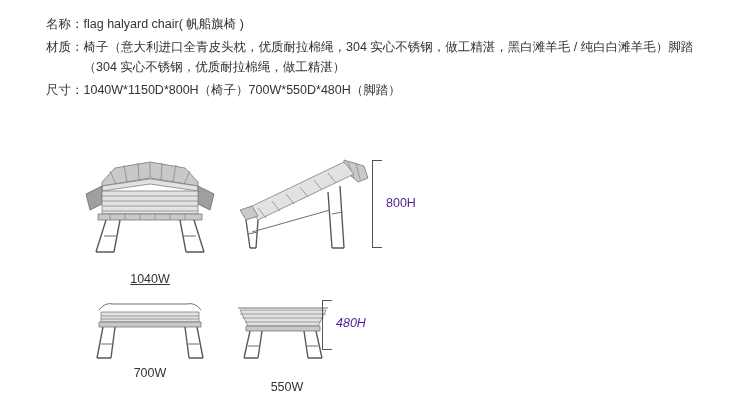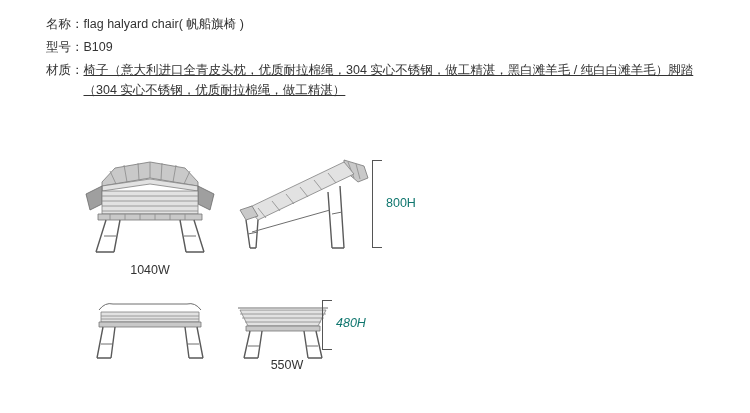--- a/index.html
+++ b/index.html
@@ -37,21 +37,20 @@
   }
   .spec-label {
     white-space: nowrap;
     flex: 0 0 auto;
   }
   .spec-value {
     flex: 1 1 auto;
   }
   .spec-row.material .spec-value {
     width: 600px;
-    text-decoration: underline;
   }
 
   
   .diagrams {
     position: absolute;
     left: 0;
     top: 148px;
     width: 750px;
     height: 260px;
   }
@@ -64,21 +63,21 @@
     position: absolute;
     text-align: center;
     font-size: 12.5px;
     color: #333333;
     width: 140px;
   }
 
   .dim-label {
     position: absolute;
     font-size: 12.5px;
-    color: #0f766e;
+    color: #4c1d95;
   }
 
   .dim-bracket {
     position: absolute;
     border-left: 1px solid #555;
   }
   .dim-bracket::before,
   .dim-bracket::after {
     content: "";
     position: absolute;
@@ -103,30 +102,30 @@
 <div class="page">
 
   <div class="spec-block">
 
     <div class="spec-row">
       <span class="spec-label">名称：</span>
       <span class="spec-value">flag halyard chair( 帆船旗椅 )</span>
     </div>
 
 
-    <div class="spec-row">
-      <span class="spec-label">型号：</span>
-      <span class="spec-value">B109</span>
-    </div>
 
     <div class="spec-row material">
       <span class="spec-label">材质：</span>
       <span class="spec-value">椅子（意大利进口全青皮头枕，优质耐拉棉绳，304 实心不锈钢，做工精湛，黑白滩羊毛 / 纯白白滩羊毛）脚踏（304 实心不锈钢，优质耐拉棉绳，做工精湛）</span>
     </div>
 
+    <div class="spec-row">
+      <span class="spec-label">尺寸：</span>
+      <span class="spec-value">1040W*1150D*800H（椅子）700W*550D*480H（脚踏）</span>
+    </div>
 
   </div>
 
   <div class="diagrams">
 
     <div class="fig" style="left:80px; top:4px;">
       <svg width="140" height="104" viewBox="0 0 140 104">
 
         <path class="fl" d="M22 30 L35 16 L70 10 L105 16 L118 30 L118 34 L70 26 L22 34 Z"></path>
         <path class="ln-d" d="M30 19 L36 32 M44 13 L47 30 M58 11 L59 28 M70 10 L70 26 M82 11 L81 28 M96 13 L93 30 M110 19 L104 32"></path>
@@ -140,21 +139,21 @@
         <path class="fl-l" d="M22 39 L118 39 L118 62 L22 62 Z"></path>
         <path class="ln-d" d="M22 44 L118 44 M22 49 L118 49 M22 54 L118 54 M22 59 L118 59"></path>
 
         <path class="fl" d="M18 62 L122 62 L122 68 L18 68 Z"></path>
         <path class="ln-d" d="M30 62 L30 68 M45 62 L45 68 M60 62 L60 68 M75 62 L75 68 M90 62 L90 68 M105 62 L105 68"></path>
 
         <path class="ln-th" d="M26 68 L16 100 M114 68 L124 100 M40 68 L34 100 M100 68 L106 100"></path>
         <path class="ln-th" d="M16 100 L34 100 M106 100 L124 100"></path>
         <path class="ln" d="M24 84 L36 84 M104 84 L116 84"></path>
       </svg>
-      <div class="fig-caption" style="left:0; top:111px;">1040W</div>
+      <div class="fig-caption" style="left:0; top:120px;text-decoration:underline;">1040W</div>
     </div>
 
     <div class="fig" style="left:232px; top:4px;">
       <svg width="140" height="104" viewBox="0 0 140 104">
 
         <path class="fl" d="M112 8 L132 14 L136 26 L126 30 L112 18 Z"></path>
         <path class="ln-d" d="M116 10 L122 26 M124 12 L128 27"></path>
 
         <path class="fl-l" d="M16 56 L112 10 L122 22 L26 68 Z"></path>
         <path class="ln-d" d="M26 56 L34 66 M40 49 L48 59 M54 42 L62 52 M68 35 L76 45 M82 28 L90 38 M96 21 L104 31"></path>
@@ -174,32 +173,33 @@
     <div class="fig" style="left:85px; top:148px;">
       <svg width="130" height="66" viewBox="0 0 130 66">
         <path class="ln" d="M14 14 Q20 6 28 8 L102 8 Q110 6 116 14"></path>
         <path class="fl-l" d="M16 16 L114 16 L114 26 L16 26 Z"></path>
         <path class="ln-d" d="M16 20 L114 20 M16 23 L114 23"></path>
         <path class="fl" d="M14 26 L116 26 L116 31 L14 31 Z"></path>
         <path class="ln-th" d="M18 31 L12 62 M112 31 L118 62 M30 31 L26 62 M100 31 L104 62"></path>
         <path class="ln-th" d="M12 62 L26 62 M104 62 L118 62"></path>
         <path class="ln" d="M16 48 L28 48 M102 48 L114 48"></path>
       </svg>
+      <div class="fig-caption" style="left:-5px; top:70px;">700W</div>
     </div>
 
     <div class="fig" style="left:232px; top:148px;">
       <svg width="110" height="66" viewBox="0 0 110 66">
         <path class="ln" d="M6 12 L96 12"></path>
         <path class="fl-l" d="M8 14 L94 14 L86 30 L16 30 Z"></path>
         <path class="ln-d" d="M8 18 L94 18 M10 22 L92 22 M13 26 L89 26"></path>
         <path class="fl" d="M14 30 L88 30 L88 35 L14 35 Z"></path>
         <path class="ln-th" d="M18 35 L12 62 M84 35 L90 62 M30 35 L26 62 M72 35 L76 62"></path>
         <path class="ln-th" d="M12 62 L26 62 M76 62 L90 62"></path>
         <path class="ln" d="M16 50 L28 50 M74 50 L86 50"></path>
       </svg>
-      <div class="fig-caption" style="left:-15px; top:62px;">550W</div>
+      <div class="fig-caption" style="left:-15px; top:84px;">550W</div>
     </div>
 
     <div class="dim-bracket" style="left:322px; top:152px; height:50px;"></div>
     <div class="dim-label" style="left:336px; top:168px;font-style:italic;">480H</div>
 
   </div>
 </div>
 
 </body></html>

